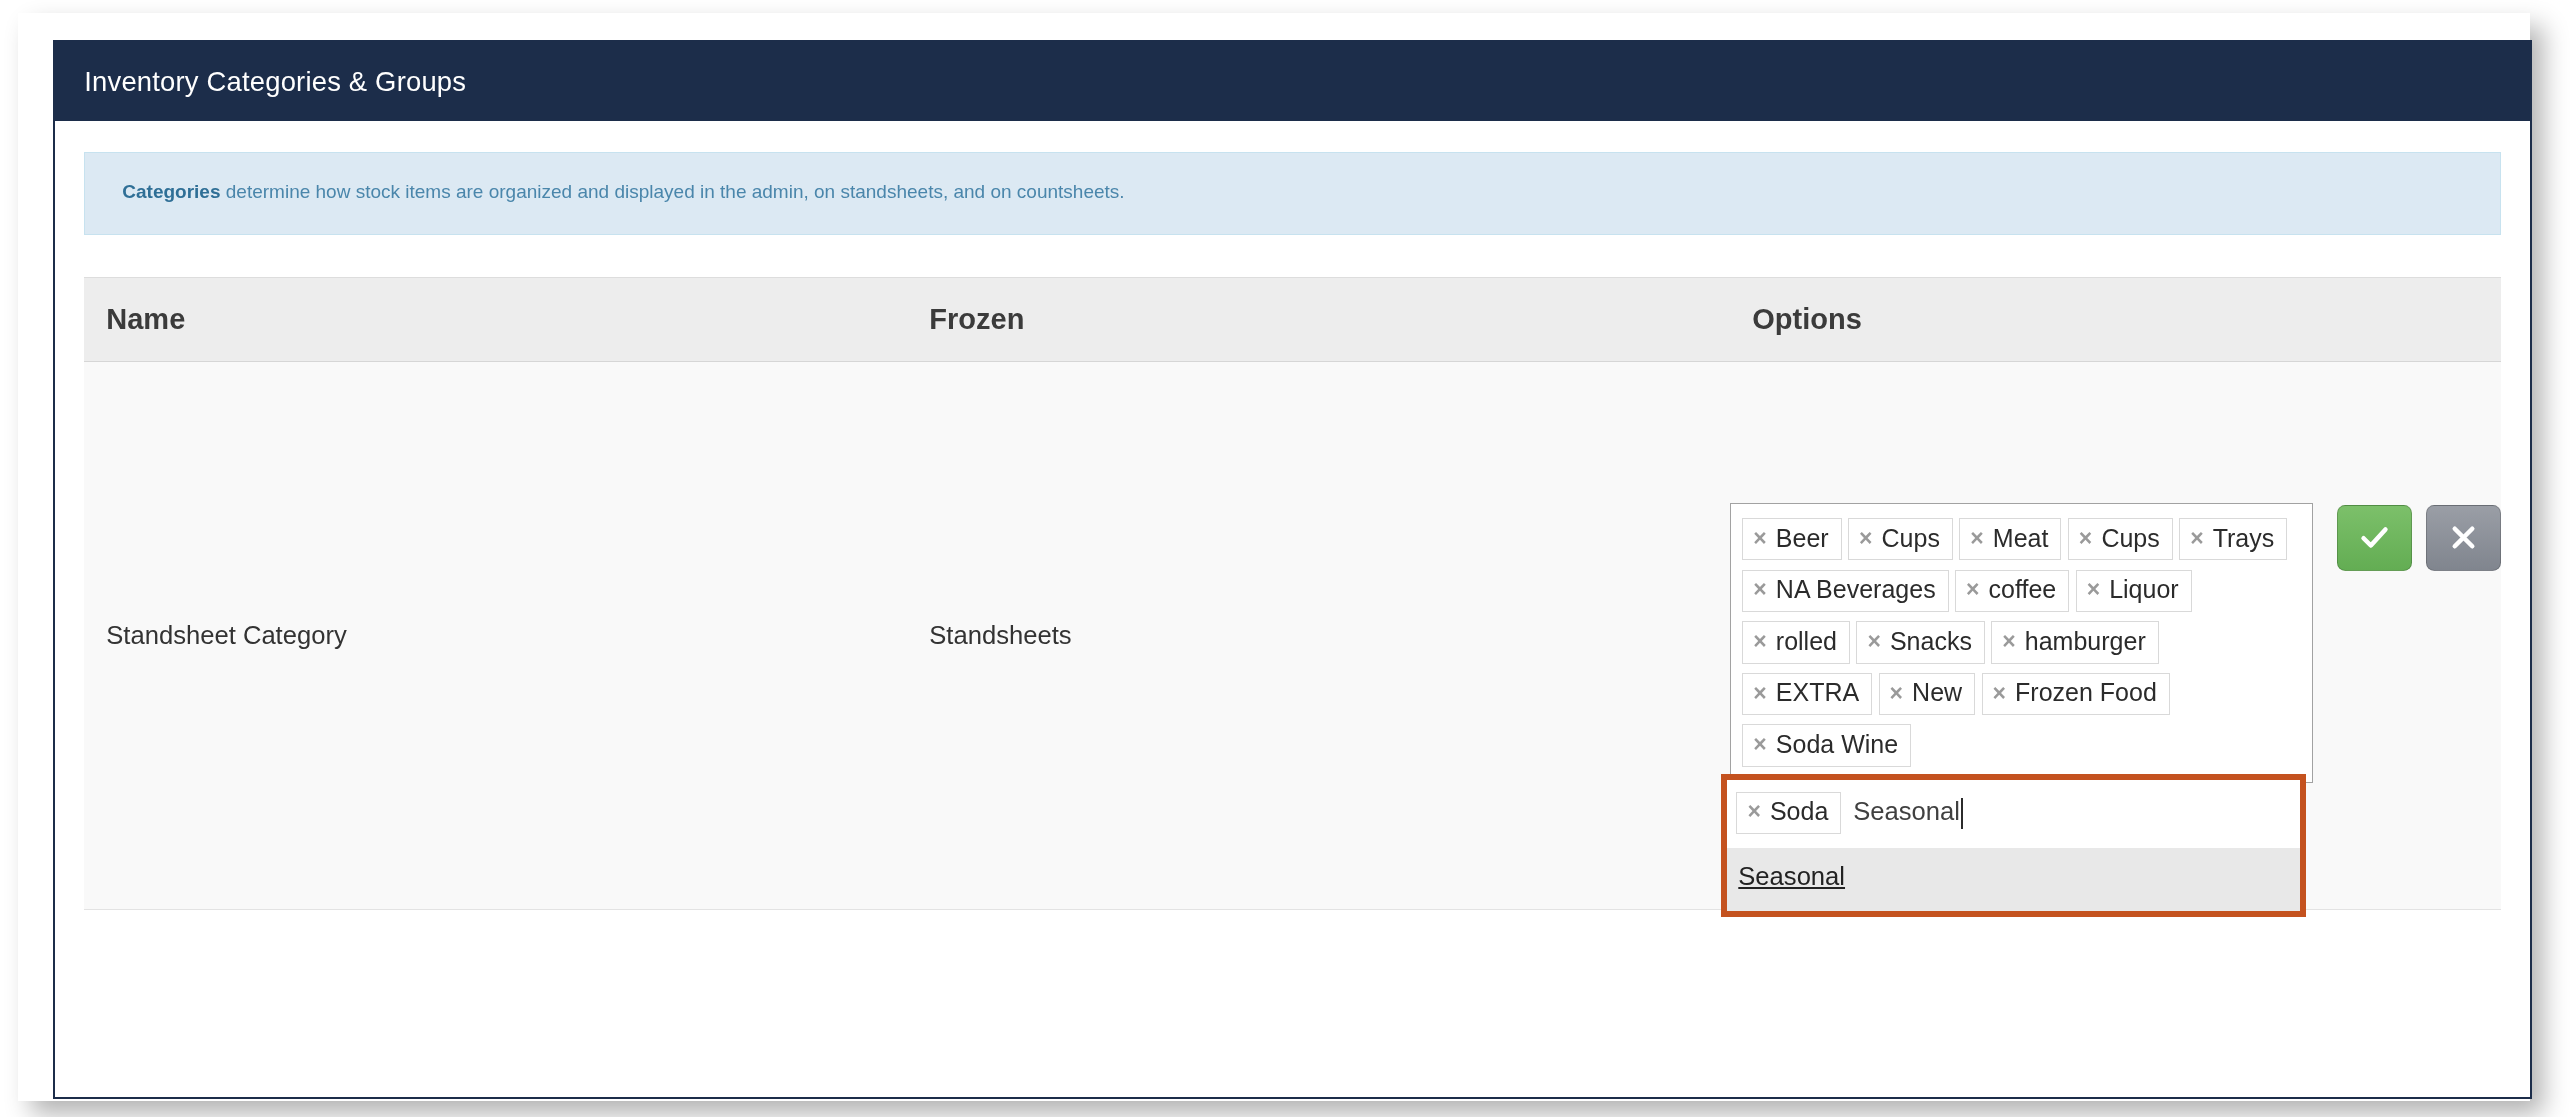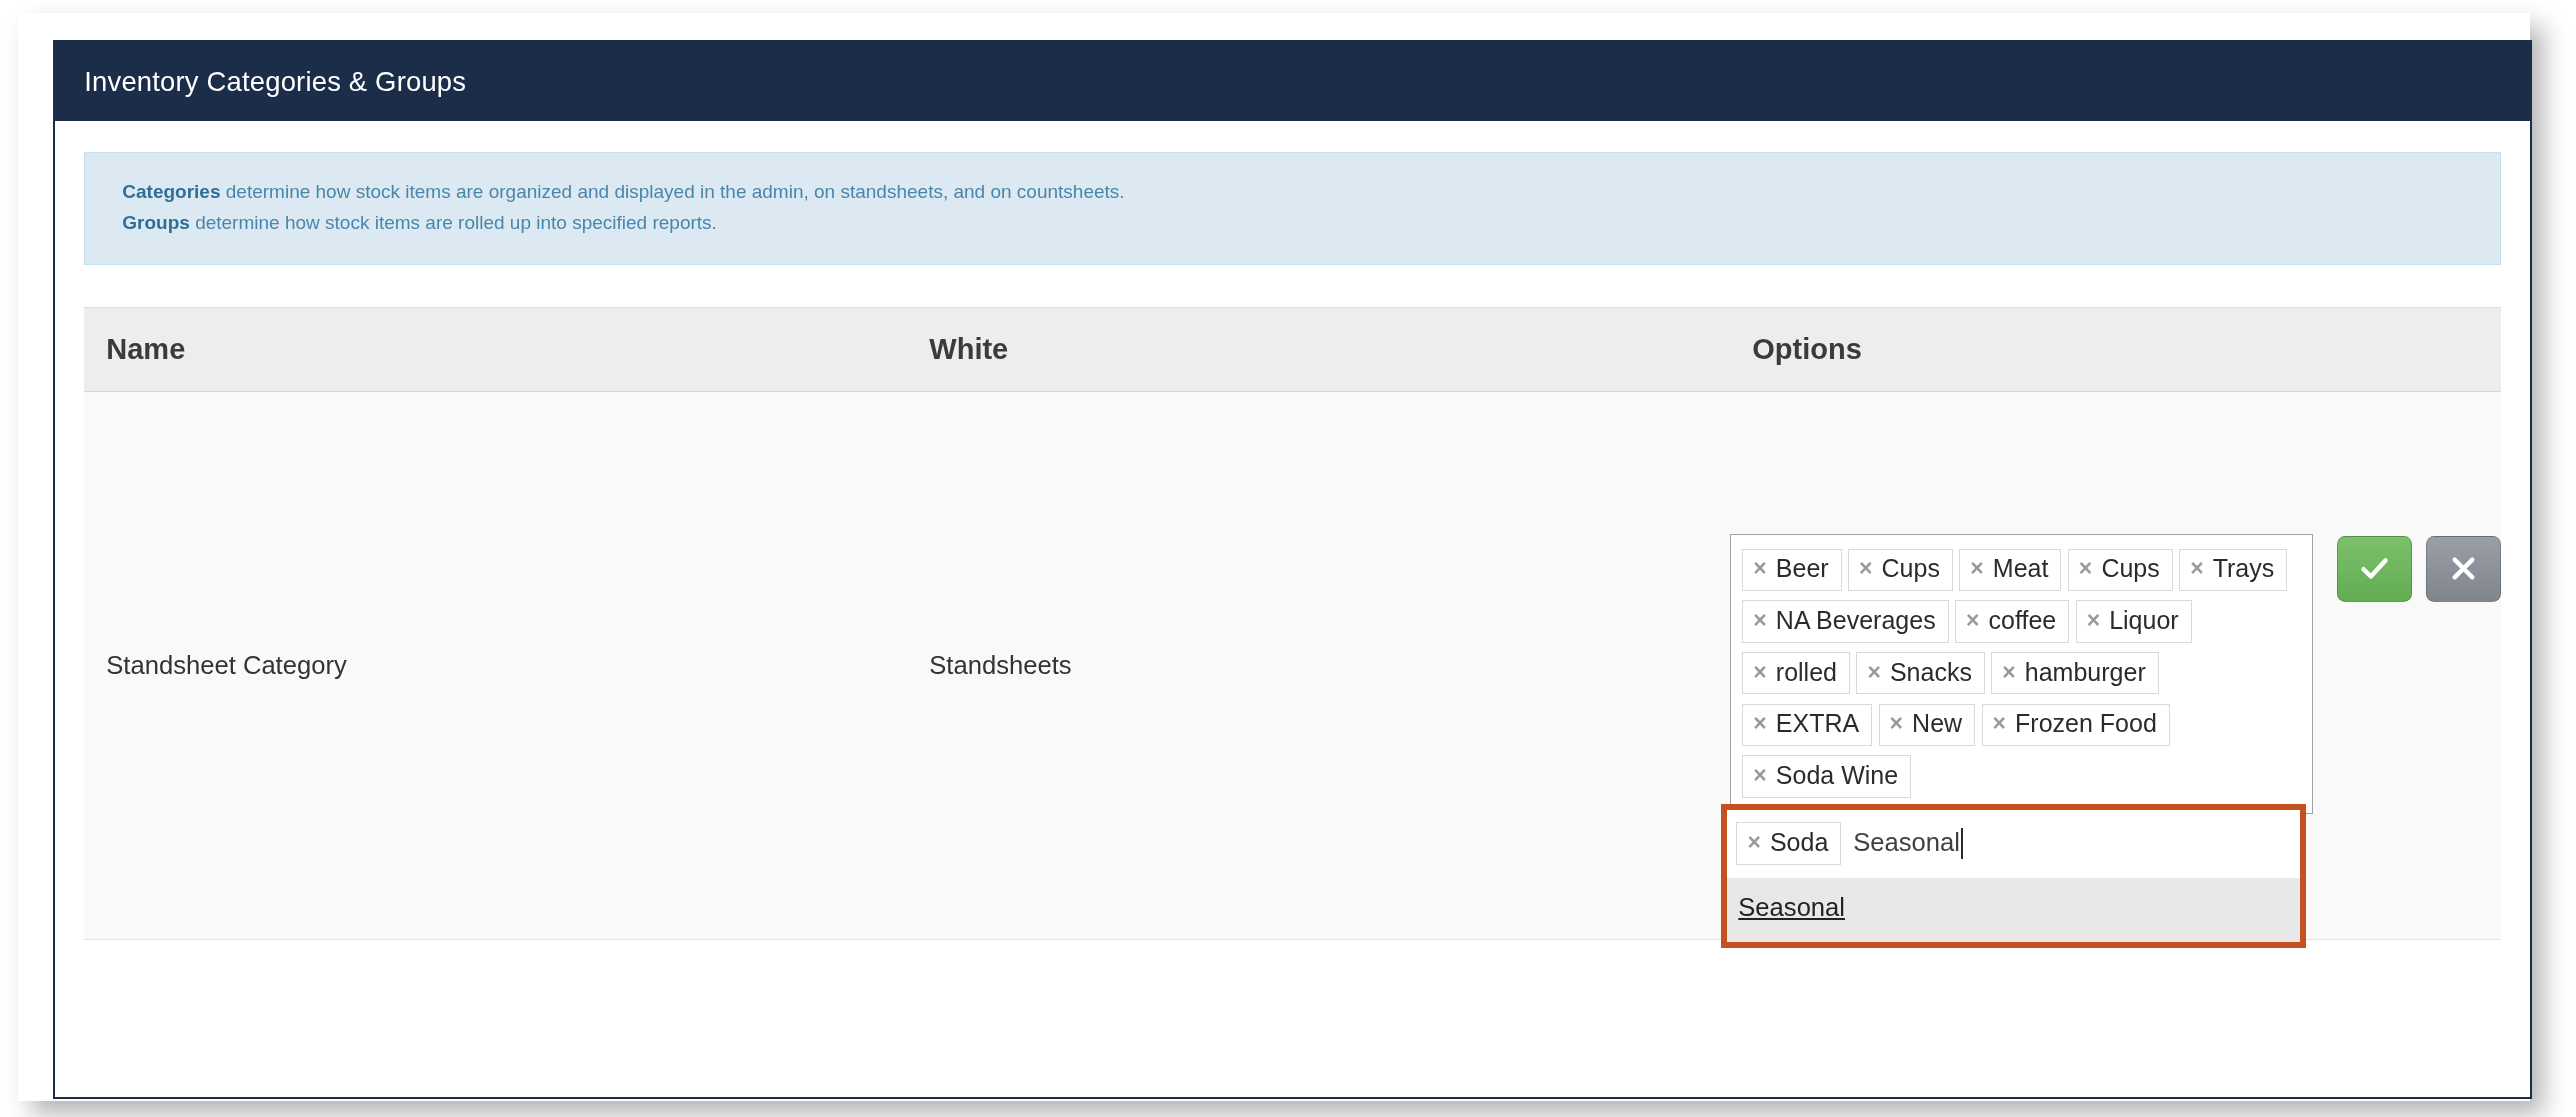--- a/index.html
+++ b/index.html
@@ -232,30 +232,27 @@
       <div id="panel-header">
         <span id="panel-title">Inventory Categories &amp; Groups</span>
       </div>
 
       <div id="panel-body">
 
         <div id="info-alert">
           <div class="alert-line">
             <b>Categories</b><span> determine how stock items are organized and displayed in the admin, on standsheets, and on countsheets.</span>
           </div>
-          <div class="alert-line">
-            <b>Groups</b><span> determine how stock items are rolled up into specified reports.</span>
-          </div>
         </div>
 
         <table id="cat-table">
           <thead>
             <tr>
               <th class="col-name">Name</th>
-              <th class="col-scope">White</th>
+              <th class="col-scope">Frozen</th>
               <th class="col-options">Options</th>
             </tr>
           </thead>
           <tbody>
             <tr>
               <td class="cell-name">Standsheet Category</td>
               <td class="cell-scope">Standsheets</td>
               <td class="cell-options">
 
                 <div id="options-wrap">

